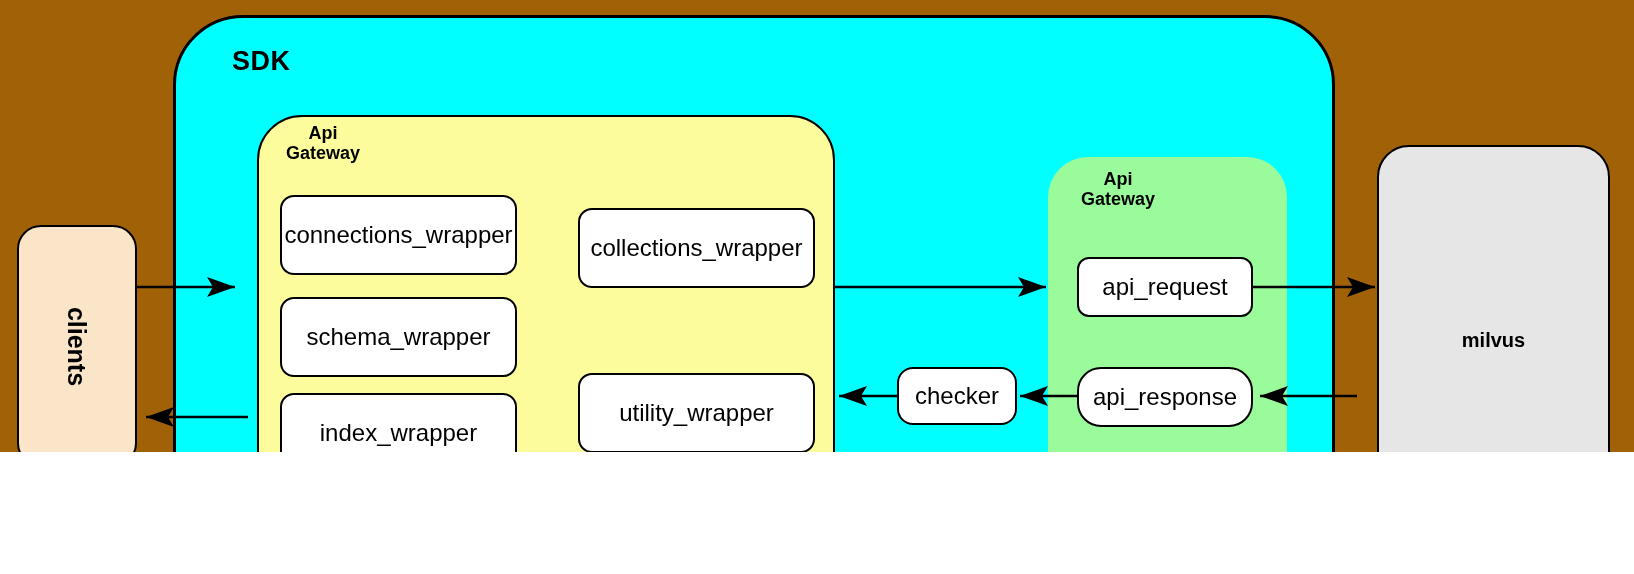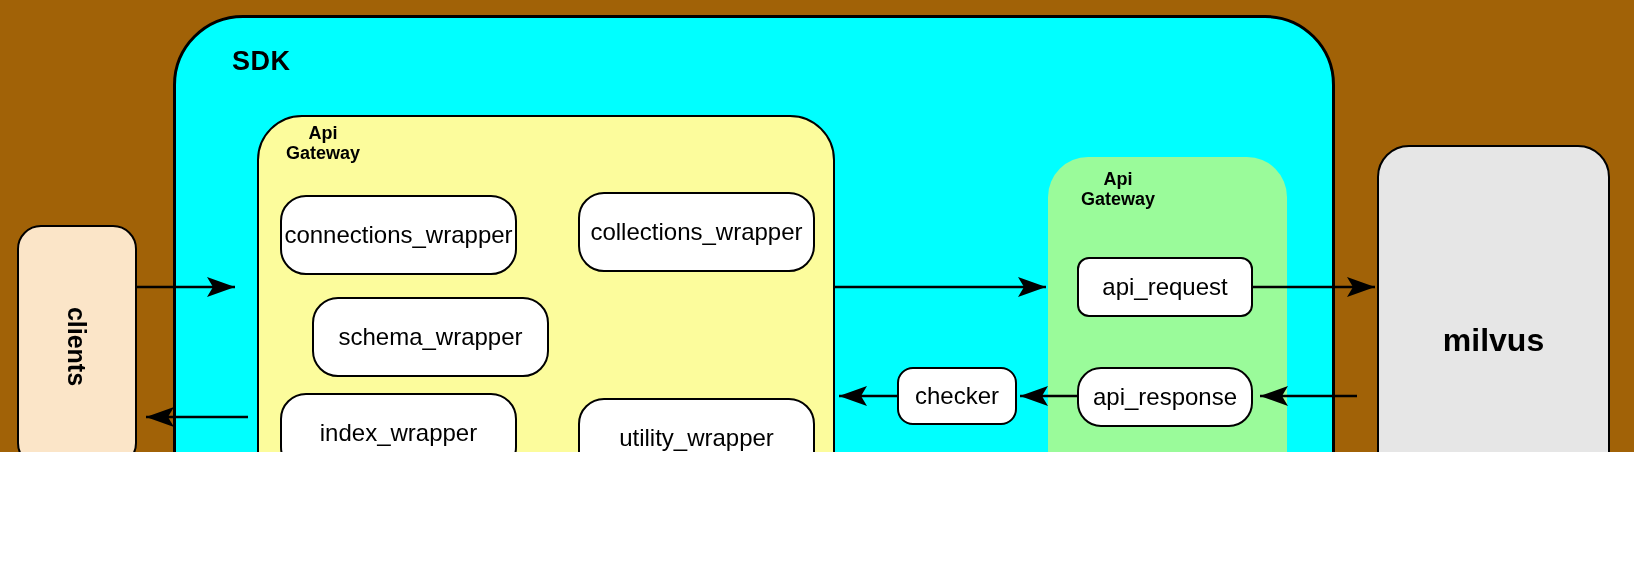--- a/index.html
+++ b/index.html
@@ -44,30 +44,30 @@
     background:var(--api-gateway-fill,#9AFB9A);
     border-radius:40px;
   }
   .gateway-label{left:10px;top:12px;width:120px;}
 
   
   .module{
     position:absolute;box-sizing:border-box;
     background:var(--node-fill,#fff);
     border:2.5px solid var(--stroke,#000);
-    border-radius:26px;
+    border-radius:14px;
     display:flex;align-items:center;justify-content:center;
     font-size:24px;white-space:nowrap;
   }
   .m-connections{left:280px;top:195px;width:237px;height:80px;}
-  .m-collections{left:578px;top:192px;width:237px;height:80px;}
-  .m-schema     {left:280px;top:297px;width:237px;height:80px;margin-left:32px;}
+  .m-collections{left:578px;top:208px;width:237px;height:80px;}
+  .m-schema     {left:280px;top:297px;width:237px;height:80px;}
   .m-partition  {left:578px;top:297px;width:237px;height:80px;}
   .m-index      {left:280px;top:393px;width:237px;height:80px;}
-  .m-utility    {left:578px;top:398px;width:237px;height:80px;}
+  .m-utility    {left:578px;top:373px;width:237px;height:80px;}
 
   .g-request {left:1077px;top:257px;width:176px;height:60px;border-radius:12px;}
   .g-response{left:1077px;top:367px;width:176px;height:60px;border-radius:24px;text-align:right;}
   .checker   {left:897px;top:367px;width:120px;height:58px;border-radius:16px;}
 
   
   .clients{
     left:17px;top:225px;width:120px;height:242px;
     background:var(--clients-fill,#FBE5C8);
     border:2.5px solid var(--stroke,#000);
@@ -79,21 +79,21 @@
     font-weight:bold;font-size:25px;white-space:nowrap;
   }
 
   
   .milvus{
     left:1377px;top:145px;width:233px;height:390px;
     background:var(--milvus-fill,#E6E6E6);
     border:2.5px solid var(--stroke,#000);
     border-radius:32px;
     display:flex;align-items:center;justify-content:center;
-    font-weight:bold;font-size:32px;
+    font-weight:bold;font-size:20px;
   }
 
   svg.arrows{
     position:absolute;left:0;top:0;width:1634px;height:574px;
     pointer-events:none;
   }
   svg.arrows line{stroke:var(--stroke,#000);stroke-width:2.5px;}
 </style>
 </head>
 <body>

